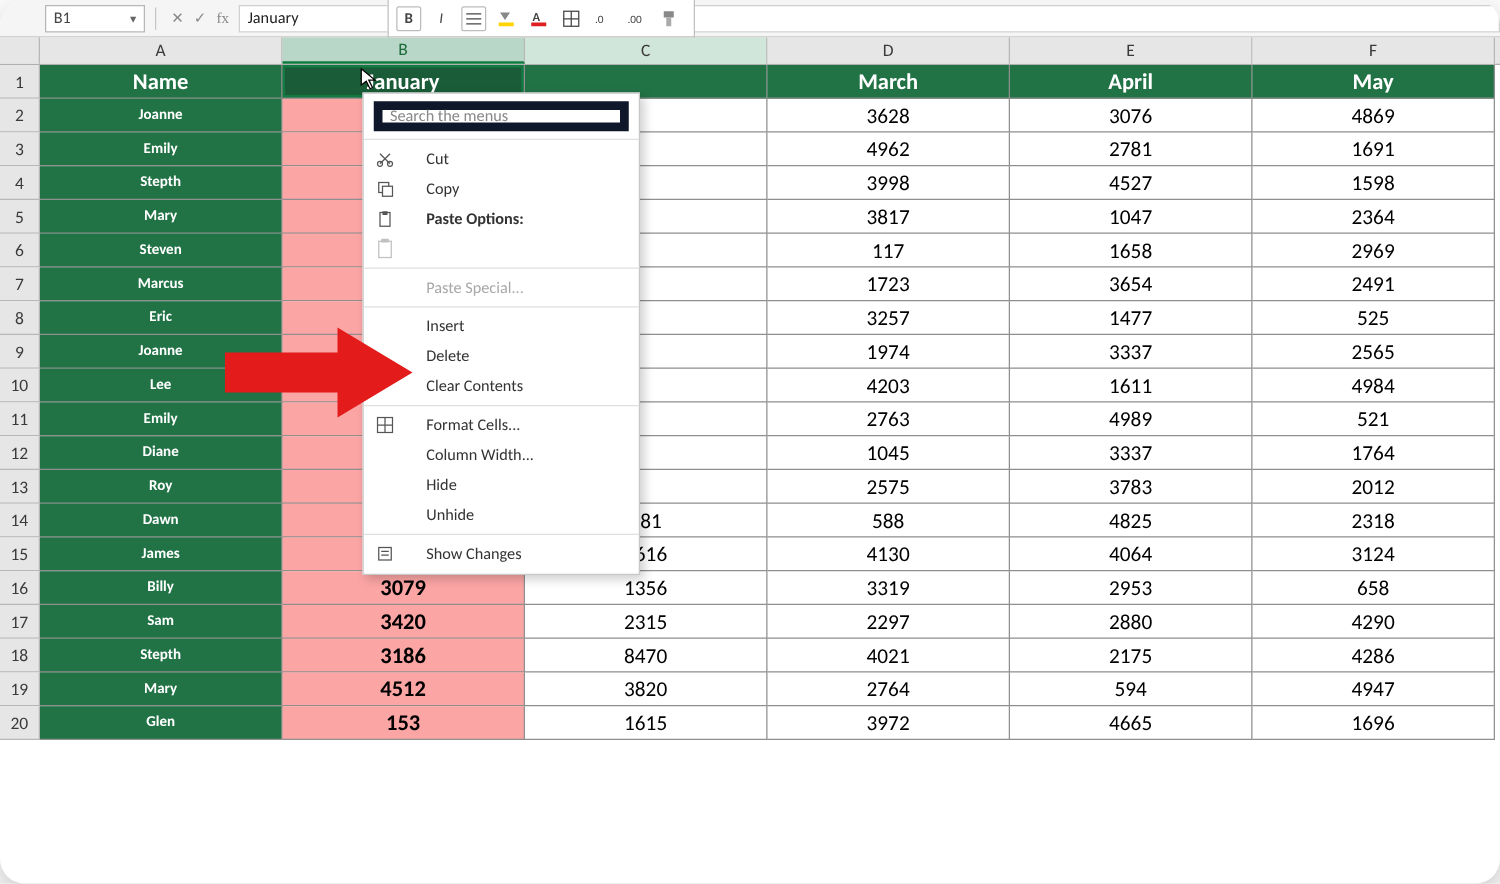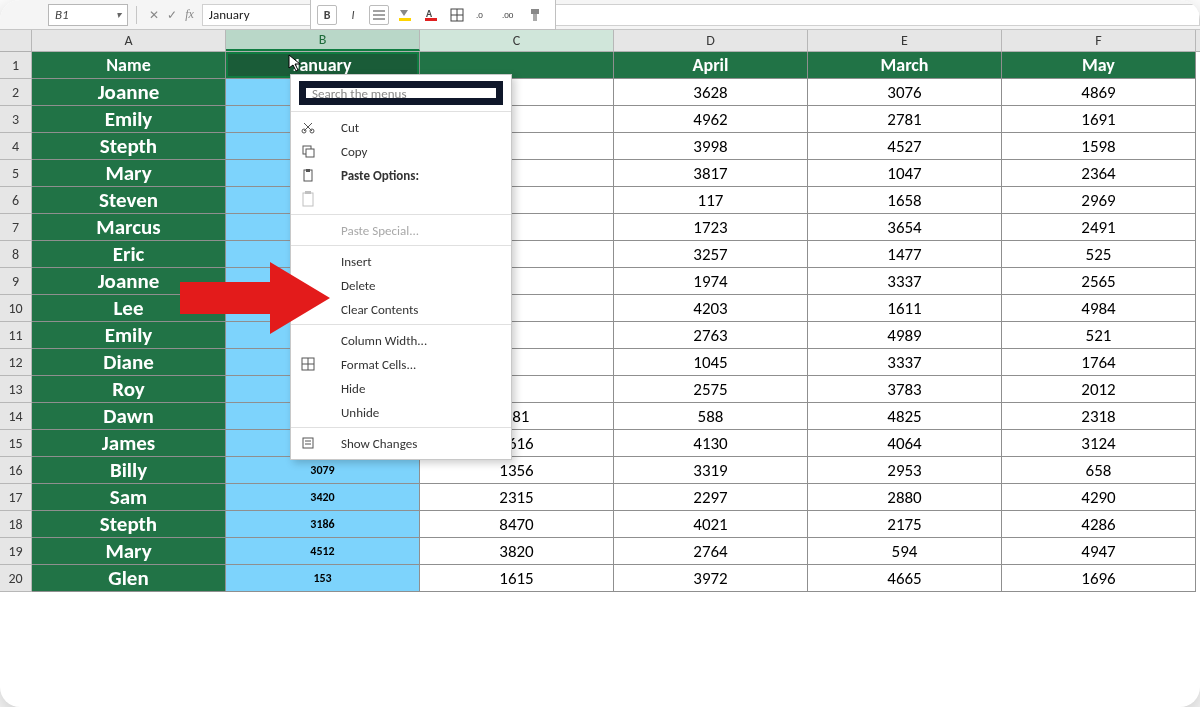--- a/index.html
+++ b/index.html
@@ -33,27 +33,26 @@
   }
   .name-box {
     width: 80px;
     height: 22px;
     background: #fff;
     border: 1px solid #b7b7b7;
     display: flex;
     align-items: center;
     padding: 0 6px;
     position: relative;
-    margin-left: 28px;
-    font-style: italic;
+    margin-left: 16px;
   }
   .name-box .dd { margin-left: auto; font-size: 10px; color: #666; }
   .fb-div { width: 1px; height: 18px; background: #c6c6c6; margin: 0 8px; }
   .fb-btn { font-size: 12px; color: #888; padding: 0 4px; }
-  .fx-italic { font-style: italic; font-family: Georgia, serif; }
+  .fx-italic { font-family: Georgia, serif; }
   .formula-input {
     flex: 1;
     height: 22px;
     background: #fff;
     border: 1px solid #d0d0d0;
     padding: 0 6px;
     margin-left: 4px;
     display: flex;
     align-items: center;
     color: #222;
@@ -139,27 +138,27 @@
     font-size: 18px;
   }
   .hdr-cell.selected-col {
     background: #1a5c38;
   }
   
   .name-cell {
     background: #217346;
     color: #fff;
     font-weight: bold;
-    font-size: 21px;
+    font-size: 12px;
   }
   
   .sel-col-cell {
-    background: #7dd3fc;
+    background: #fca5a5;
     font-weight: bold;
-    font-size: 12px;
+    font-size: 18px;
   }
   
   .active-outline {
     box-shadow: inset 0 0 0 2px #107c41;
   }
   
   .context-menu {
     position: absolute;
     top: 74px;
     left: 290px;
@@ -287,22 +286,22 @@
     <div class="col-head">D</div>
     <div class="col-head">E</div>
     <div class="col-head">F</div>
   </div>
 
   <div class="grid" id="grid">
       <div class="row-head">1</div>
       <div class="cell hdr-cell">Name</div>
       <div class="cell hdr-cell selected-col active-outline">January</div>
       <div class="cell hdr-cell"></div>
+      <div class="cell hdr-cell">March</div>
       <div class="cell hdr-cell">April</div>
-      <div class="cell hdr-cell">March</div>
       <div class="cell hdr-cell">May</div>
       <div class="row-head">2</div>
       <div class="cell name-cell">Joanne</div>
       <div class="cell sel-col-cell">896</div>
       <div class="cell"></div>
       <div class="cell">3628</div>
       <div class="cell">3076</div>
       <div class="cell">4869</div>
       <div class="row-head">3</div>
       <div class="cell name-cell">Emily</div>
@@ -488,33 +487,33 @@
       <span>Insert</span>
     </div>
     <div class="cm-item">
       <span>Delete</span>
     </div>
     <div class="cm-item">
       <span>Clear Contents</span>
     </div>
     <div class="cm-sep"></div>
     <div class="cm-item">
-      <span>Column Width...</span>
-    </div>
-    <div class="cm-item">
       <span class="cm-icon">
         <svg width="14" height="14">
             <rect x="1" y="1" width="12" height="12" fill="none" stroke="#555"></rect>
             <line x1="1" y1="7" x2="13" y2="7" stroke="#555"></line>
             <line x1="7" y1="1" x2="7" y2="13" stroke="#555"></line>
           </svg>
       </span>
       <span>Format Cells...</span>
     </div>
     <div class="cm-item">
+      <span>Column Width...</span>
+    </div>
+    <div class="cm-item">
       <span>Hide</span>
     </div>
     <div class="cm-item">
       <span>Unhide</span>
     </div>
     <div class="cm-sep"></div>
     <div class="cm-item">
       <span class="cm-icon">
         <svg width="14" height="14">
             <rect x="2" y="2" width="10" height="10" fill="none" stroke="#555"></rect>

